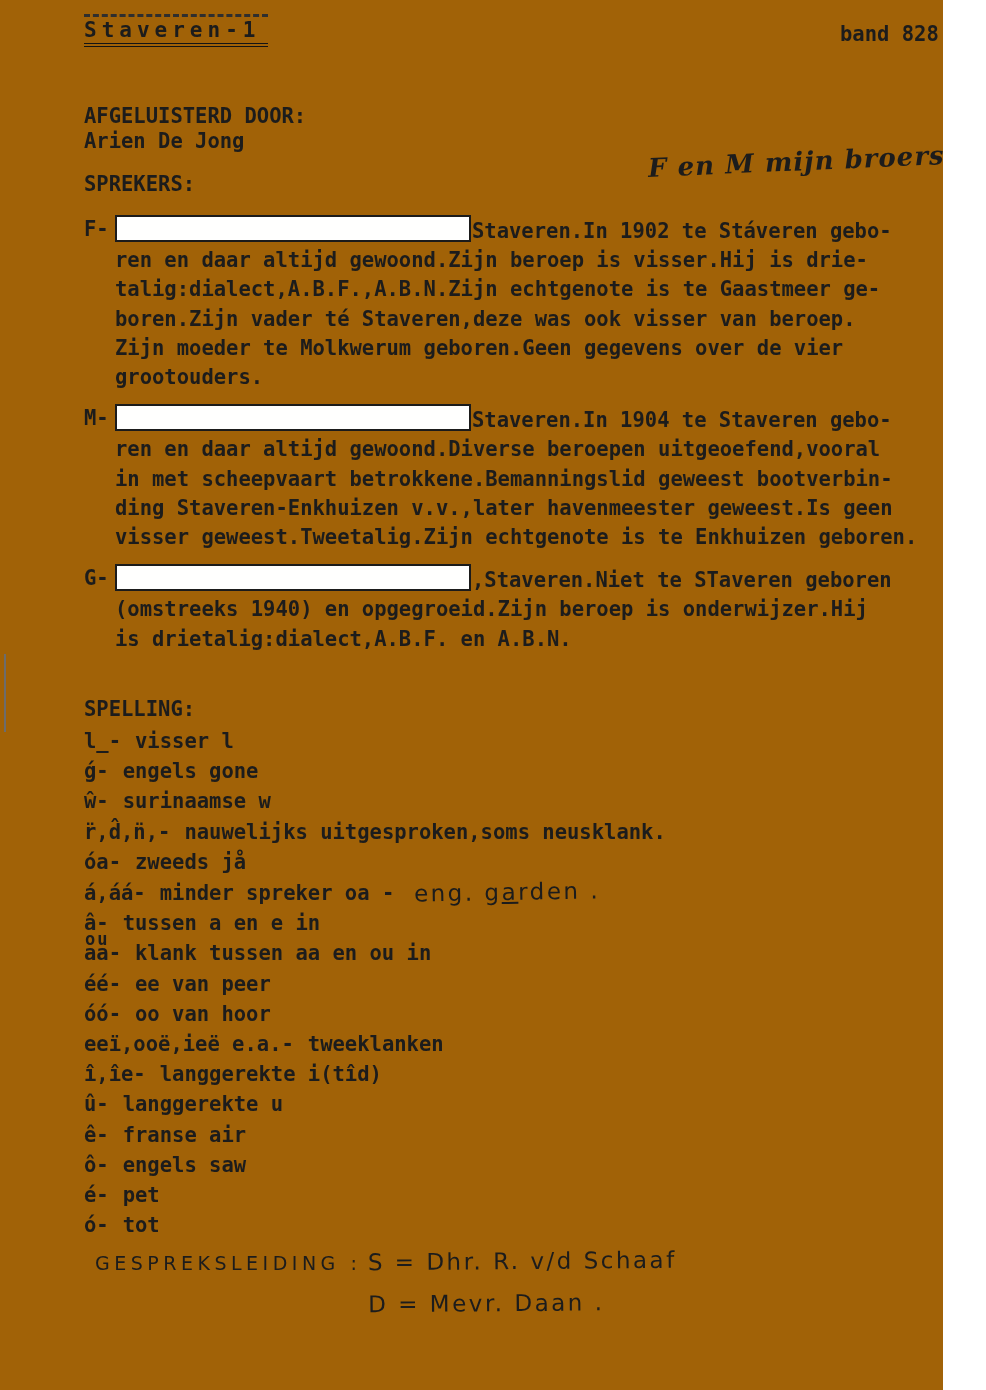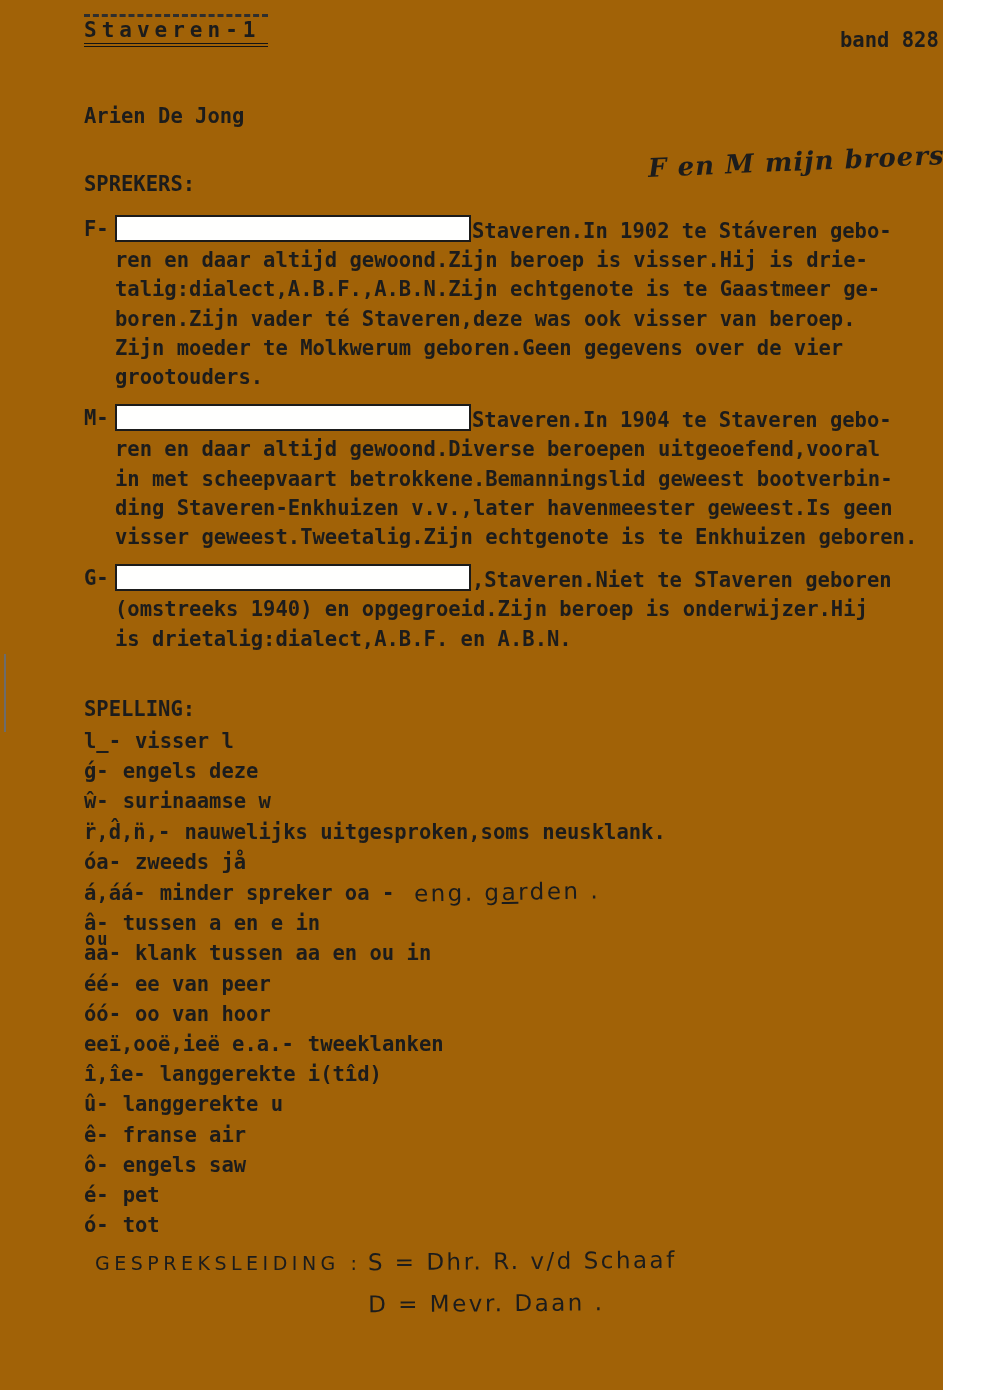--- a/index.html
+++ b/index.html
@@ -8,21 +8,21 @@
     background:#a16207;color:#1c1c1c;
     font-family:"DejaVu Sans Mono",monospace;font-weight:bold;
   }
   .typed{font-size:20.5px;}
   
   .doc-title{
     position:absolute;left:84px;top:14px;font-size:21px;letter-spacing:5px;
     border-top:3px dashed #2e2e2e;border-bottom:4px double #141414;
     padding:1px 8px 1px 0;
   }
-  .band{position:absolute;left:840px;top:28px;font-size:20.5px;}
+  .band{position:absolute;left:840px;top:22px;font-size:20.5px;}
   
   .listened{position:absolute;left:84px;top:104px;line-height:25px;font-size:20.5px;}
   
   .speakers-heading{position:absolute;left:84px;top:172px;font-size:20.5px;}
   .annotation{
     position:absolute;left:648px;top:146px;width:320px;
     font-family:"DejaVu Serif",serif;font-style:italic;font-weight:600;
     font-size:26px;transform:rotate(-2.5deg);letter-spacing:1px;white-space:nowrap;
   }
   .speaker-list{position:absolute;left:84px;top:203px;width:870px;font-size:20.5px;line-height:29.2px;}
@@ -62,20 +62,21 @@
 </head>
 <body>
 
 <div class="page">
 
   <div class="doc-title typed">Staveren-1</div>
 
   <div class="band">band 828</div>
 
   <div class="listened">
+    <div>AFGELUISTERD DOOR:</div>
     <div>Arien De Jong</div>
   </div>
 
   <div class="speakers-heading">SPREKERS:</div>
 
   <div class="annotation">F en M mijn broers RS</div>
 
   <div class="speaker-list" id="speaker-list">
       <div class="speaker-entry">
         <span class="sp-label">F-</span>
@@ -105,21 +106,21 @@
           <div class="sp-line"><span>(omstreeks 1940) en opgegroeid.Zijn beroep is onderwijzer.Hij</span></div>
           <div class="sp-line"><span>is drietalig:dialect,A.B.F. en A.B.N.</span></div>
         </div>
       </div>
     </div>
 
   <div class="spelling-heading">SPELLING:</div>
 
   <div class="spelling-list" id="spelling-list">
       <div class="spelling-line"><span class="sym">l̲-</span><span class="desc">visser l</span></div>
-      <div class="spelling-line"><span class="sym">ǵ-</span><span class="desc">engels deze</span></div>
+      <div class="spelling-line"><span class="sym">ǵ-</span><span class="desc">engels gone</span></div>
       <div class="spelling-line"><span class="sym">ŵ-</span><span class="desc">surinaamse w</span></div>
       <div class="spelling-line"><span class="sym">r̈,d̂,n̈,-</span><span class="desc">nauwelijks uitgesproken,soms neusklank.</span></div>
       <div class="spelling-line"><span class="sym">óa-</span><span class="desc">zweeds jå</span></div>
       <div class="spelling-line"><span class="sym">á,áá-</span><span class="desc">minder spreker oa -</span><span class="hand-inline"><span>eng. g</span><span class="u">a</span><span>rden .</span></span></div>
       <div class="spelling-line"><span class="sym">â-</span><span class="desc">tussen a en e in</span></div>
       <div class="spelling-line"><span class="sym">aa-<span class="stack-above">ou</span></span><span class="desc">klank tussen aa en ou in</span></div>
       <div class="spelling-line"><span class="sym">éé-</span><span class="desc">ee van peer</span></div>
       <div class="spelling-line"><span class="sym">óó-</span><span class="desc">oo van hoor</span></div>
       <div class="spelling-line"><span class="sym">eeï,ooë,ieë e.a.-</span><span class="desc">tweeklanken</span></div>
       <div class="spelling-line"><span class="sym">î,îe-</span><span class="desc">langgerekte i(tîd)</span></div>

